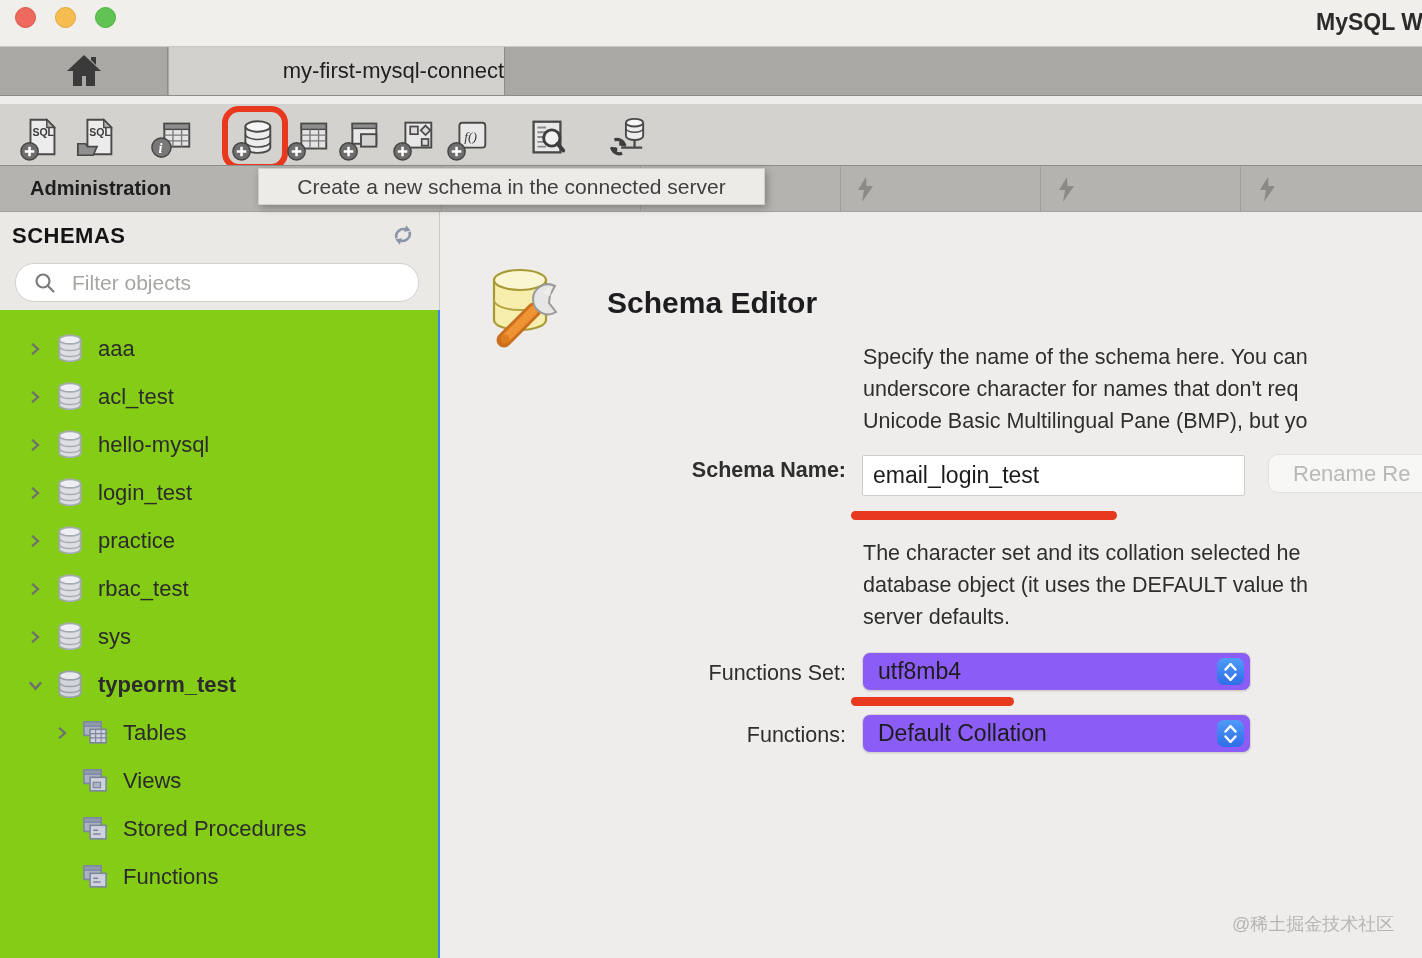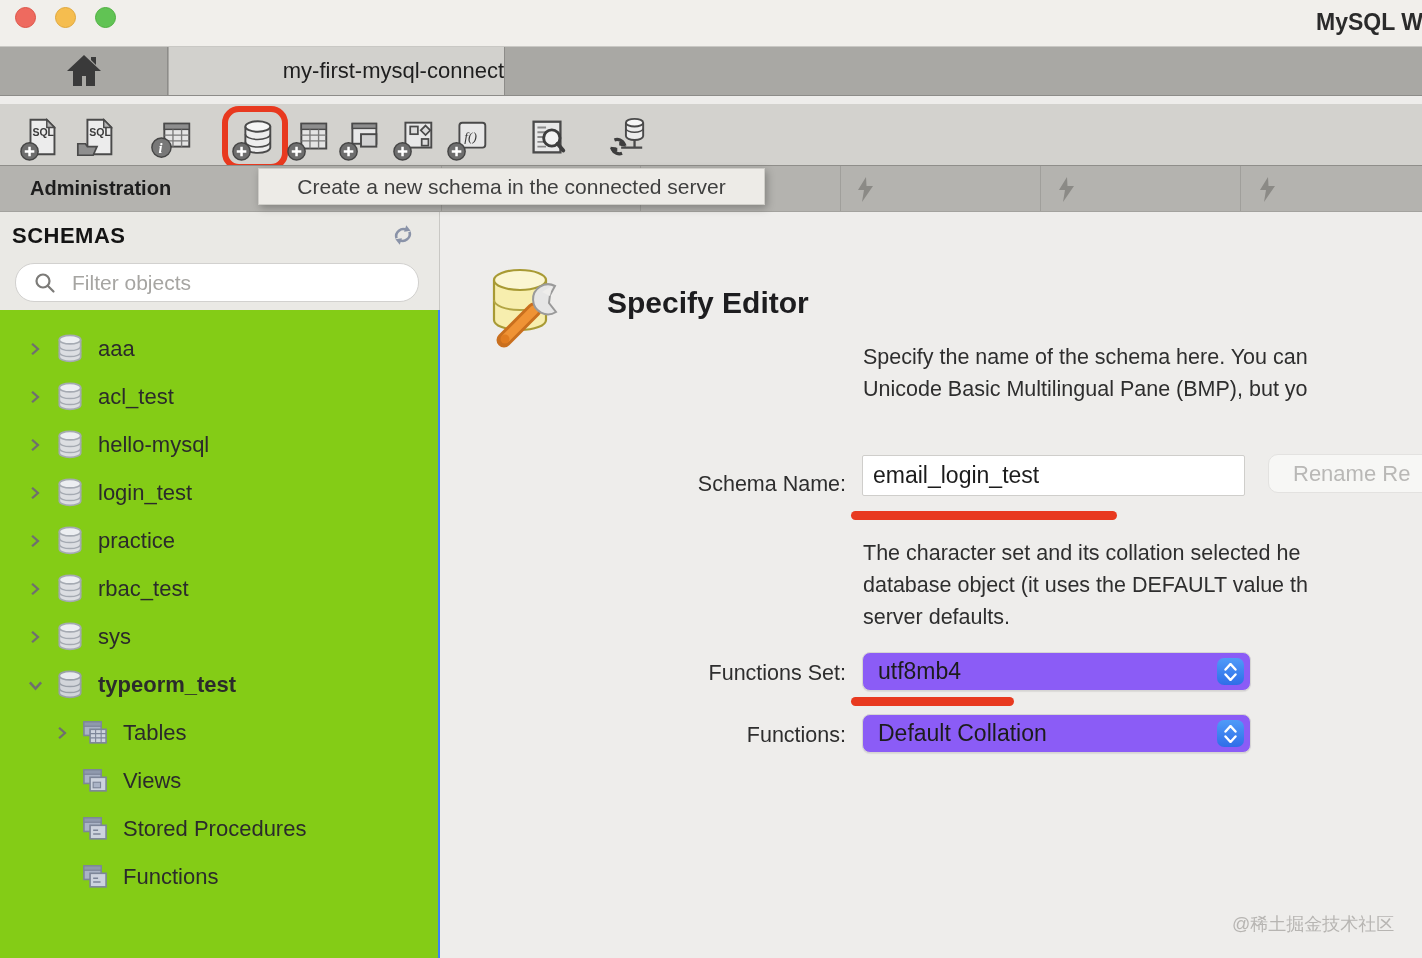--- a/index.html
+++ b/index.html
@@ -437,28 +437,29 @@
       <ellipse cx="40" cy="22" rx="26" ry="10" fill="#fbf6d2" stroke="#a89a34" stroke-width="2.2"></ellipse>
       <path d="M14 42 a26 10 0 0 0 52 0" fill="none" stroke="#b3a544" stroke-width="2"></path>
       <path d="M24 82 L54 52" stroke="#c96f1e" stroke-width="15" stroke-linecap="round"></path>
       <path d="M26 80 L54 52" stroke="#ef9335" stroke-width="9" stroke-linecap="round"></path>
       <circle cx="25" cy="81" r="4.5" fill="#e07c20"></circle>
       <path d="M75 28 a15 15 0 1 0 1 26 l-7 -9 1 -8 Z" fill="#e6e6e6" stroke="#9a9a9a" stroke-width="2"></path>
       <path d="M62 34 l10 -6 -2 10 Z" fill="#eeedeb"></path>
     </svg>
   </span>
 
-  <span class="editor-title">Specify Editor</span>
+  <span class="editor-title">Schema Editor</span>
 
   <div class="help help1">
     <div>Specify the name of the schema here. You can</div>
+    <div>underscore character for names that don't req</div>
     <div>Unicode Basic Multilingual Pane (BMP), but yo</div>
   </div>
 
-  <span class="flabel" style="left:159px; top:260px;">Schema Name:</span>
+  <span class="flabel" style="left:159px; top:246px;font-weight:bold;">Schema Name:</span>
   <input class="name-input" type="text" value="email_login_test" style="">
   <span class="redline redline1" style="background:#e8391f;"></span>
 
   <div class="rename-btn">
     <span>Rename Re</span>
   </div>
 
   <div class="help help2">
     <div>The character set and its collation selected he</div>
     <div>database object (it uses the DEFAULT value th</div>

